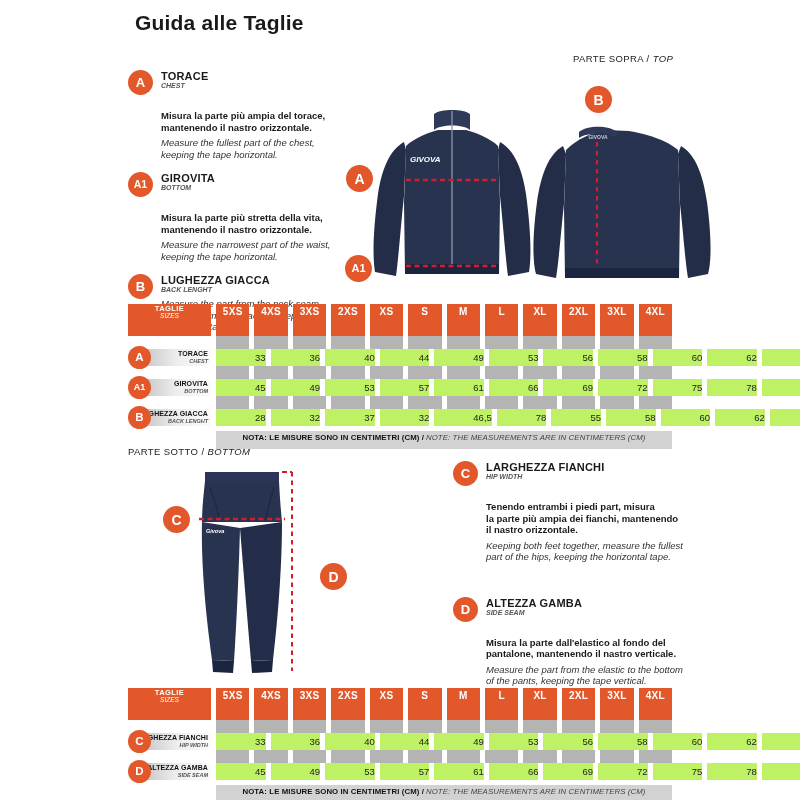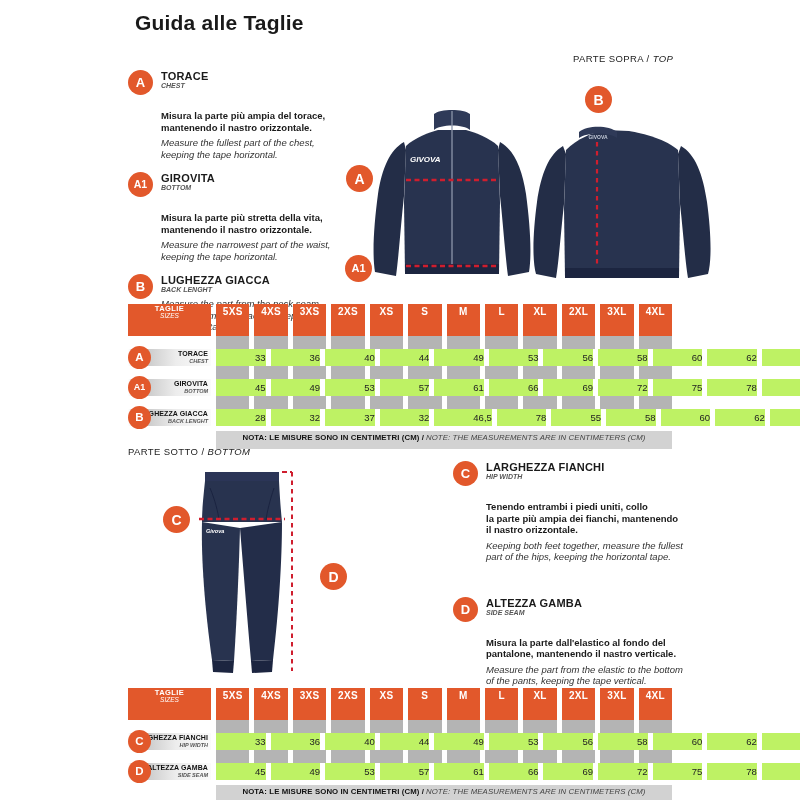--- a/index.html
+++ b/index.html
@@ -305,21 +305,21 @@
 
 <div class="badge badge-overlay" style="left:163px; top:506px;">C</div>
 <div class="badge badge-overlay" style="left:320px; top:563px;">D</div>
 
 <div class="abs m-col m-col-bottom" style="left:453px; top:461px; width:290px;">
     <div class="m-block">
       <div class="badge badge-desc">C</div>
       <div class="m-text">
         <div class="m-name">LARGHEZZA FIANCHI</div>
         <div class="m-sub">HIP WIDTH</div>
-        <div class="m-it">Tenendo entrambi i piedi uniti, collo
+        <div class="m-it">Tenendo entrambi i piedi part, misura
 la parte più ampia dei fianchi, mantenendo
 il nastro orizzontale.</div>
         <div class="m-en">Keeping both feet together, measure the fullest
 part of the hips, keeping the horizontal tape.</div>
       </div>
     </div>
     <div class="m-block">
       <div class="badge badge-desc">D</div>
       <div class="m-text">
         <div class="m-name">ALTEZZA GAMBA</div>

